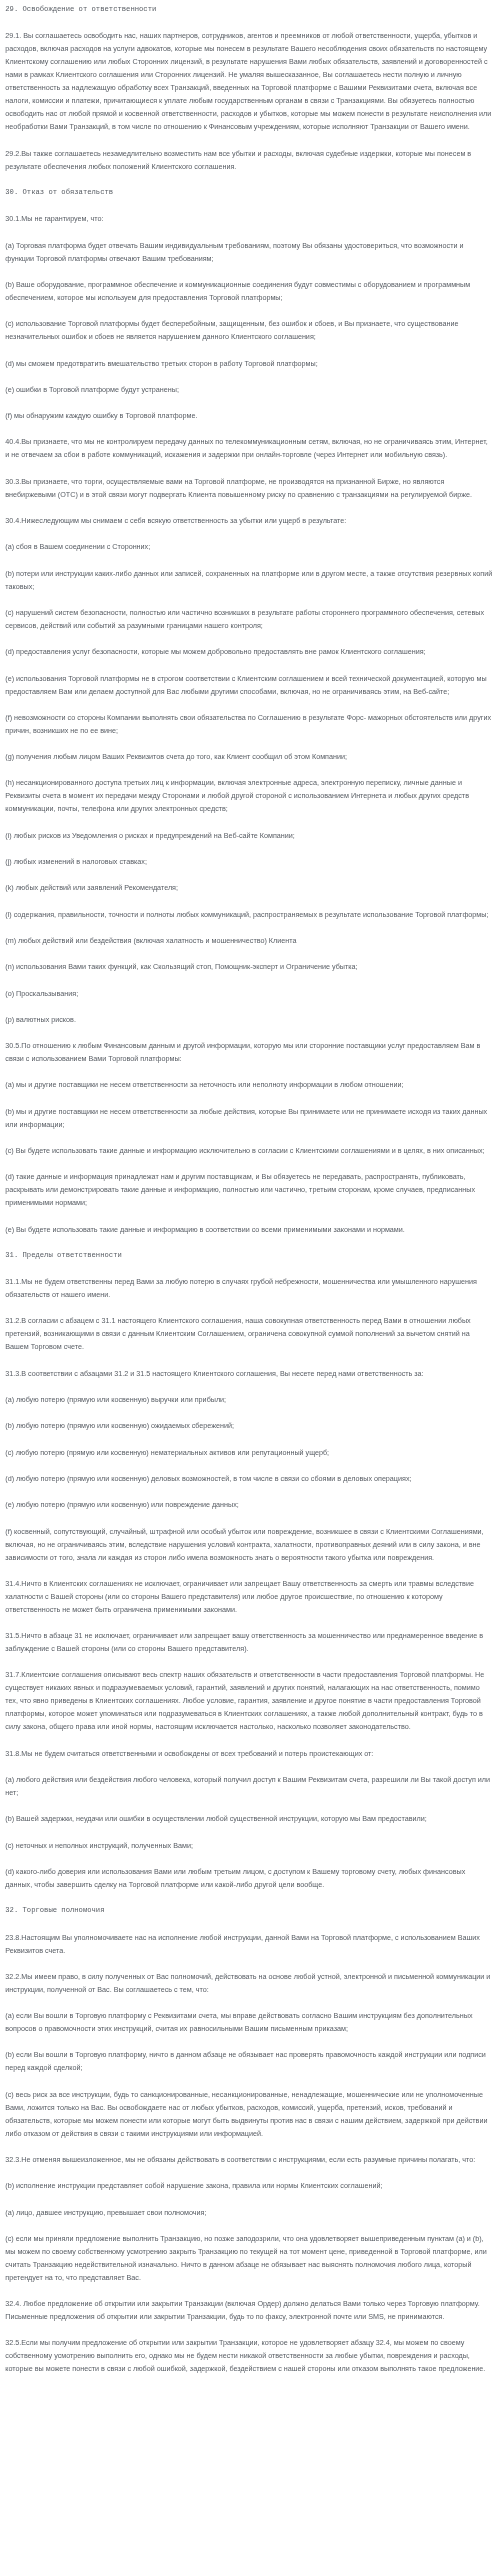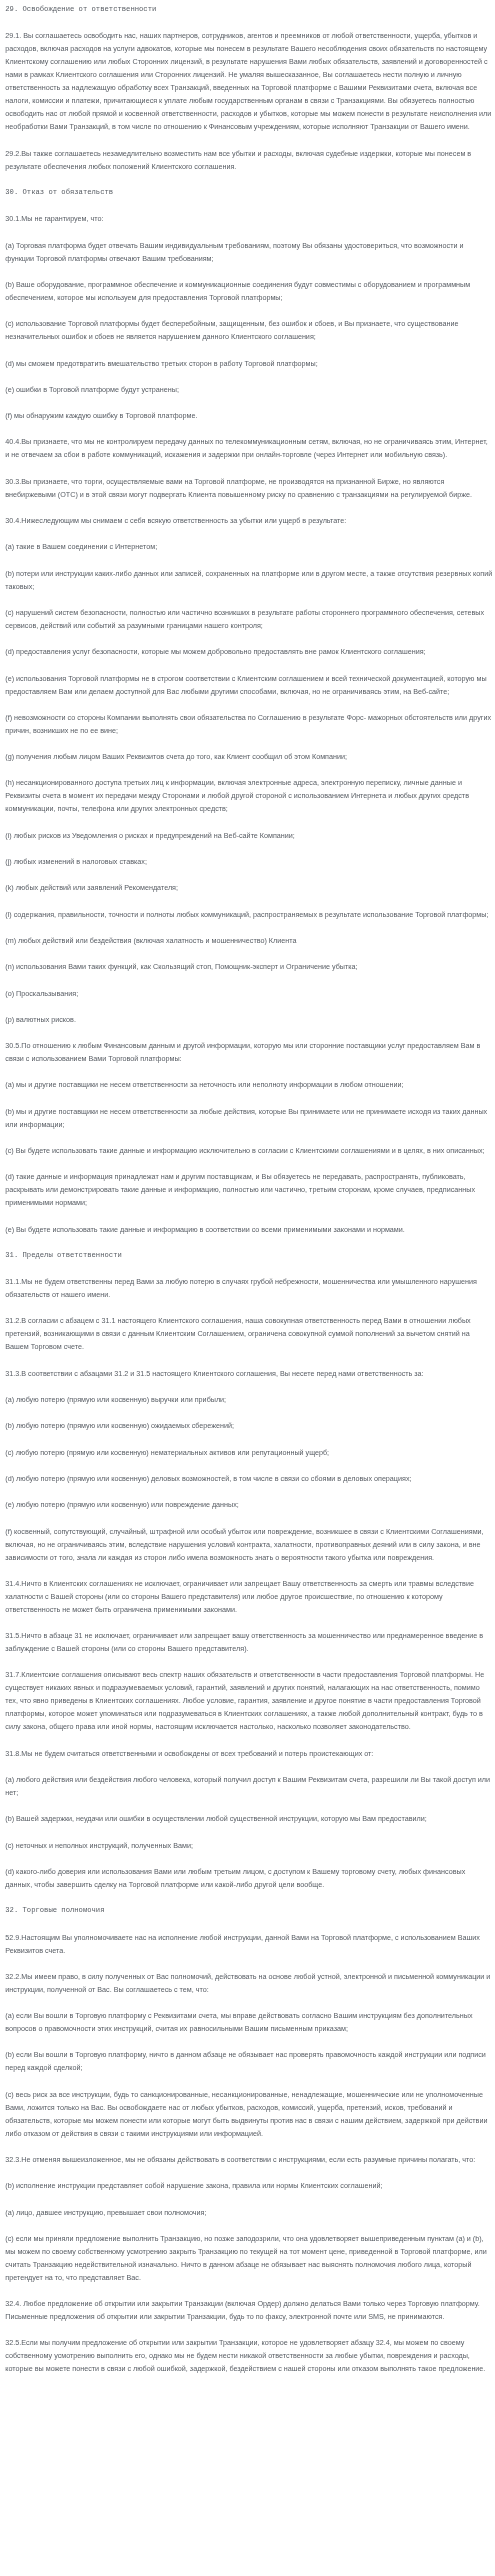--- a/index.html
+++ b/index.html
@@ -39,21 +39,21 @@
     <p class="para">30.1.Мы не гарантируем, что:</p>
     <p class="para">(a) Торговая платформа будет отвечать Вашим индивидуальным требованиям, поэтому Вы обязаны удостовериться, что возможности и функции Торговой платформы отвечают Вашим требованиям;</p>
     <p class="para">(b) Ваше оборудование, программное обеспечение и коммуникационные соединения будут совместимы с оборудованием и программным обеспечением, которое мы используем для предоставления Торговой платформы;</p>
     <p class="para">(c) использование Торговой платформы будет бесперебойным, защищенным, без ошибок и сбоев, и Вы признаете, что существование незначительных ошибок и сбоев не является нарушением данного Клиентского соглашения;</p>
     <p class="para">(d) мы сможем предотвратить вмешательство третьих сторон в работу Торговой платформы;</p>
     <p class="para">(e) ошибки в Торговой платформе будут устранены;</p>
     <p class="para">(f) мы обнаружим каждую ошибку в Торговой платформе.</p>
     <p class="para">40.4.Вы признаете, что мы не контролируем передачу данных по телекоммуникационным сетям, включая, но не ограничиваясь этим, Интернет, и не отвечаем за сбои в работе коммуникаций, искажения и задержки при онлайн-торговле (через Интернет или мобильную связь).</p>
     <p class="para">30.3.Вы признаете, что торги, осуществляемые вами на Торговой платформе, не производятся на признанной Бирже, но являются внебиржевыми (ОТС) и в этой связи могут подвергать Клиента повышенному риску по сравнению с транзакциями на регулируемой бирже.</p>
     <p class="para">30.4.Нижеследующим мы снимаем с себя всякую ответственность за убытки или ущерб в результате:</p>
-    <p class="para">(a) такие в Вашем соединении с Интернетом;</p>
+    <p class="para">(a) сбоя в Вашем соединении с Сторонних;</p>
     <p class="para">(b) потери или инструкции каких-либо данных или записей, сохраненных на платформе или в другом месте, а также отсутствия резервных копий таковых;</p>
     <p class="para">(c) нарушений систем безопасности, полностью или частично возникших в результате работы стороннего программного обеспечения, сетевых сервисов, действий или событий за разумными границами нашего контроля;</p>
     <p class="para">(d) предоставления услуг безопасности, которые мы можем добровольно предоставлять вне рамок Клиентского соглашения;</p>
     <p class="para">(e) использования Торговой платформы не в строгом соответствии с Клиентским соглашением и всей технической документацией, которую мы предоставляем Вам или делаем доступной для Вас любыми другими способами, включая, но не ограничиваясь этим, на Веб-сайте;</p>
     <p class="para">(f) невозможности со стороны Компании выполнять свои обязательства по Соглашению в результате Форс- мажорных обстоятельств или других причин, возникших не по ее вине;</p>
     <p class="para">(g) получения любым лицом Ваших Реквизитов счета до того, как Клиент сообщил об этом Компании;</p>
     <p class="para">(h) несанкционированного доступа третьих лиц к информации, включая электронные адреса, электронную переписку, личные данные и Реквизиты счета в момент их передачи между Сторонами и любой другой стороной с использованием Интернета и любых других средств коммуникации, почты, телефона или других электронных средств;</p>
     <p class="para">(i) любых рисков из Уведомления о рисках и предупреждений на Веб-сайте Компании;</p>
     <p class="para">(j) любых изменений в налоговых ставках;</p>
     <p class="para">(k) любых действий или заявлений Рекомендателя;</p>
@@ -80,21 +80,21 @@
     <p class="para">(f) косвенный, сопутствующий, случайный, штрафной или особый убыток или повреждение, возникшее в связи с Клиентскими Соглашениями, включая, но не ограничиваясь этим, вследствие нарушения условий контракта, халатности, противоправных деяний или в силу закона, и вне зависимости от того, знала ли каждая из сторон либо имела возможность знать о вероятности такого убытка или повреждения.</p>
     <p class="para">31.4.Ничто в Клиентских соглашениях не исключает, ограничивает или запрещает Вашу ответственность за смерть или травмы вследствие халатности с Вашей стороны (или со стороны Вашего представителя) или любое другое происшествие, по отношению к которому ответственность не может быть ограничена применимыми законами.</p>
     <p class="para">31.5.Ничто в абзаце 31 не исключает, ограничивает или запрещает вашу ответственность за мошенничество или преднамеренное введение в заблуждение с Вашей стороны (или со стороны Вашего представителя).</p>
     <p class="para">31.7.Клиентские соглашения описывают весь спектр наших обязательств и ответственности в части предоставления Торговой платформы. Не существует никаких явных и подразумеваемых условий, гарантий, заявлений и других понятий, налагающих на нас ответственность, помимо тех, что явно приведены в Клиентских соглашениях. Любое условие, гарантия, заявление и другое понятие в части предоставления Торговой платформы, которое может упоминаться или подразумеваться в Клиентских соглашениях, а также любой дополнительный контракт, будь то в силу закона, общего права или иной нормы, настоящим исключается настолько, насколько позволяет законодательство.</p>
     <p class="para">31.8.Мы не будем считаться ответственными и освобождены от всех требований и потерь проистекающих от:</p>
     <p class="para">(a) любого действия или бездействия любого человека, который получил доступ к Вашим Реквизитам счета, разрешили ли Вы такой доступ или нет;</p>
     <p class="para">(b) Вашей задержки, неудачи или ошибки в осуществлении любой существенной инструкции, которую мы Вам предоставили;</p>
     <p class="para">(c) неточных и неполных инструкций, полученных Вами;</p>
     <p class="para">(d) какого-либо доверия или использования Вами или любым третьим лицом, с доступом к Вашему торговому счету, любых финансовых данных, чтобы завершить сделку на Торговой платформе или какой-либо другой цели вообще.</p>
     <p class="section-heading">32. Торговые полномочия</p>
-    <p class="para">52.9.Настоящим Вы уполномочиваете нас на исполнение любой инструкции, данной Вами на Торговой платформе, с использованием Ваших Реквизитов счета.</p>
+    <p class="para">23.8.Настоящим Вы уполномочиваете нас на исполнение любой инструкции, данной Вами на Торговой платформе, с использованием Ваших Реквизитов счета.</p>
     <p class="para">32.2.Мы имеем право, в силу полученных от Вас полномочий, действовать на основе любой устной, электронной и письменной коммуникации и инструкции, полученной от Вас. Вы соглашаетесь с тем, что:</p>
     <p class="para">(a) если Вы вошли в Торговую платформу с Реквизитами счета, мы вправе действовать согласно Вашим инструкциям без дополнительных вопросов о правомочности этих инструкций, считая их равносильными Вашим письменным приказам;</p>
     <p class="para">(b) если Вы вошли в Торговую платформу, ничто в данном абзаце не обязывает нас проверять правомочность каждой инструкции или подписи перед каждой сделкой;</p>
     <p class="para">(c) весь риск за все инструкции, будь то санкционированные, несанкционированные, ненадлежащие, мошеннические или не уполномоченные Вами, ложится только на Вас. Вы освобождаете нас от любых убытков, расходов, комиссий, ущерба, претензий, исков, требований и обязательств, которые мы можем понести или которые могут быть выдвинуты против нас в связи с нашим действием, задержкой при действии либо отказом от действия в связи с такими инструкциями или информацией.</p>
     <p class="para">32.3.Не отменяя вышеизложенное, мы не обязаны действовать в соответствии с инструкциями, если есть разумные причины полагать, что:</p>
     <p class="para">(b) исполнение инструкции представляет собой нарушение закона, правила или нормы Клиентских соглашений;</p>
     <p class="para">(a) лицо, давшее инструкцию, превышает свои полномочия;</p>
     <p class="para">(c) если мы приняли предложение выполнить Транзакцию, но позже заподозрили, что она удовлетворяет вышеприведенным пунктам (a) и (b), мы можем по своему собственному усмотрению закрыть Транзакцию по текущей на тот момент цене, приведенной в Торговой платформе, или считать Транзакцию недействительной изначально. Ничто в данном абзаце не обязывает нас выяснять полномочия любого лица, который претендует на то, что представляет Вас.</p>
     <p class="para">32.4. Любое предложение об открытии или закрытии Транзакции (включая Ордер) должно делаться Вами только через Торговую платформу. Письменные предложения об открытии или закрытии Транзакции, будь то по факсу, электронной почте или SMS, не принимаются.</p>
     <p class="para">32.5.Если мы получим предложение об открытии или закрытии Транзакции, которое не удовлетворяет абзацу 32.4, мы можем по своему собственному усмотрению выполнить его, однако мы не будем нести никакой ответственности за любые убытки, повреждения и расходы, которые вы можете понести в связи с любой ошибкой, задержкой, бездействием с нашей стороны или отказом выполнять такое предложение.</p>

